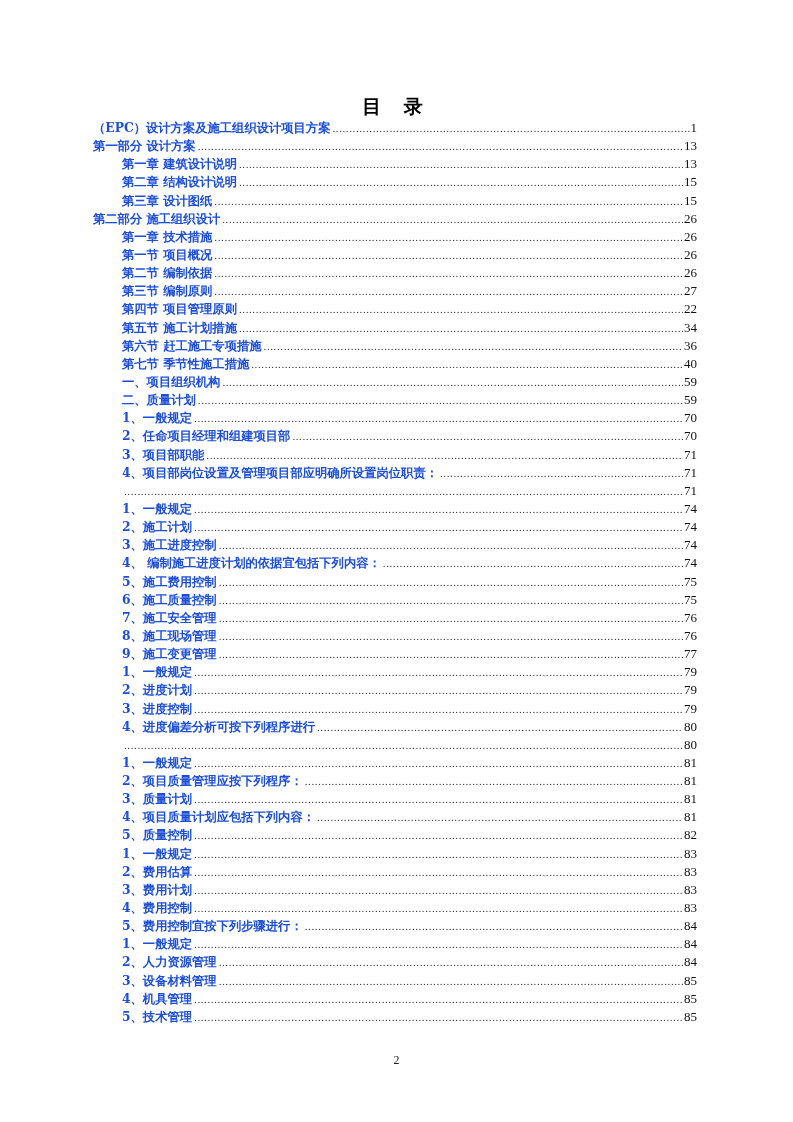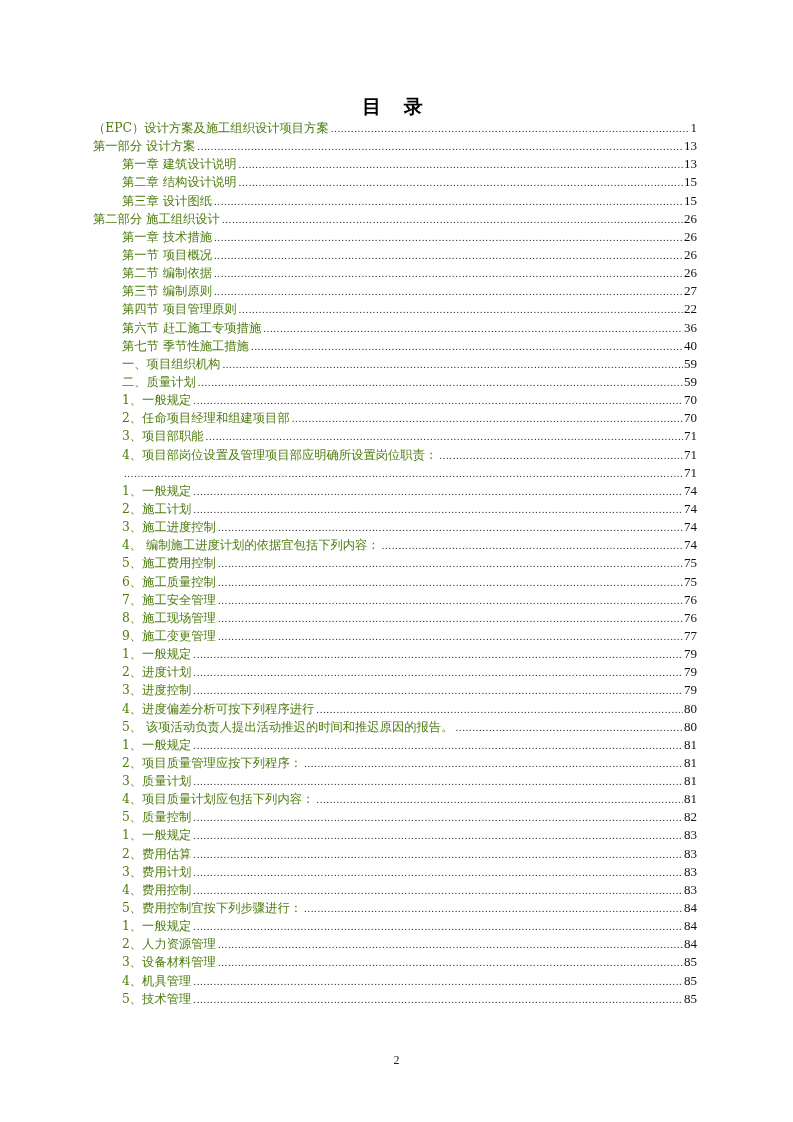--- a/index.html
+++ b/index.html
@@ -49,21 +49,22 @@
       align-items: baseline;
       height: 18.15px;
       line-height: 18.15px;
       font-size: 12.3px;
       white-space: nowrap;
       cursor: pointer;
     }
     .toc-entry.lvl-1 { padding-left: 29px; }
     .toc-label {
       flex: 0 0 auto;
-      color: #4d7c0f;
+      color: #1d4ed8;
+      font-weight: bold;
     }
     .toc-leader {
       flex: 1 1 auto;
       overflow: hidden;
       margin: 0 1px 0 2px;
       font-family: "Liberation Serif", serif;
       font-size: 11px;
       color: #333;
       letter-spacing: 0.6px;
     }
@@ -144,20 +145,25 @@
       <span class="toc-label">第三节  编制原则</span>
       <span class="toc-leader"></span>
       <span class="toc-page">27</span>
     </li>
       <li class="toc-entry lvl-1">
       <span class="toc-label">第四节  项目管理原则</span>
       <span class="toc-leader"></span>
       <span class="toc-page">22</span>
     </li>
       <li class="toc-entry lvl-1">
+      <span class="toc-label">第五节  施工计划措施</span>
+      <span class="toc-leader"></span>
+      <span class="toc-page">34</span>
+    </li>
+      <li class="toc-entry lvl-1">
       <span class="toc-label">第六节  赶工施工专项措施</span>
       <span class="toc-leader"></span>
       <span class="toc-page">36</span>
     </li>
       <li class="toc-entry lvl-1">
       <span class="toc-label">第七节  季节性施工措施</span>
       <span class="toc-leader"></span>
       <span class="toc-page">40</span>
     </li>
       <li class="toc-entry lvl-1">
@@ -253,21 +259,20 @@
       <span class="toc-label">3、进度控制</span>
       <span class="toc-leader"></span>
       <span class="toc-page">79</span>
     </li>
       <li class="toc-entry lvl-1">
       <span class="toc-label">4、进度偏差分析可按下列程序进行</span>
       <span class="toc-leader"></span>
       <span class="toc-page">80</span>
     </li>
       <li class="toc-entry lvl-1">
-      <span class="toc-label">5、  该项活动负责人提出活动推迟的时间和推迟原因的报告。</span>
       <span class="toc-leader"></span>
       <span class="toc-page">80</span>
     </li>
       <li class="toc-entry lvl-1">
       <span class="toc-label">1、一般规定</span>
       <span class="toc-leader"></span>
       <span class="toc-page">81</span>
     </li>
       <li class="toc-entry lvl-1">
       <span class="toc-label">2、项目质量管理应按下列程序：</span>

